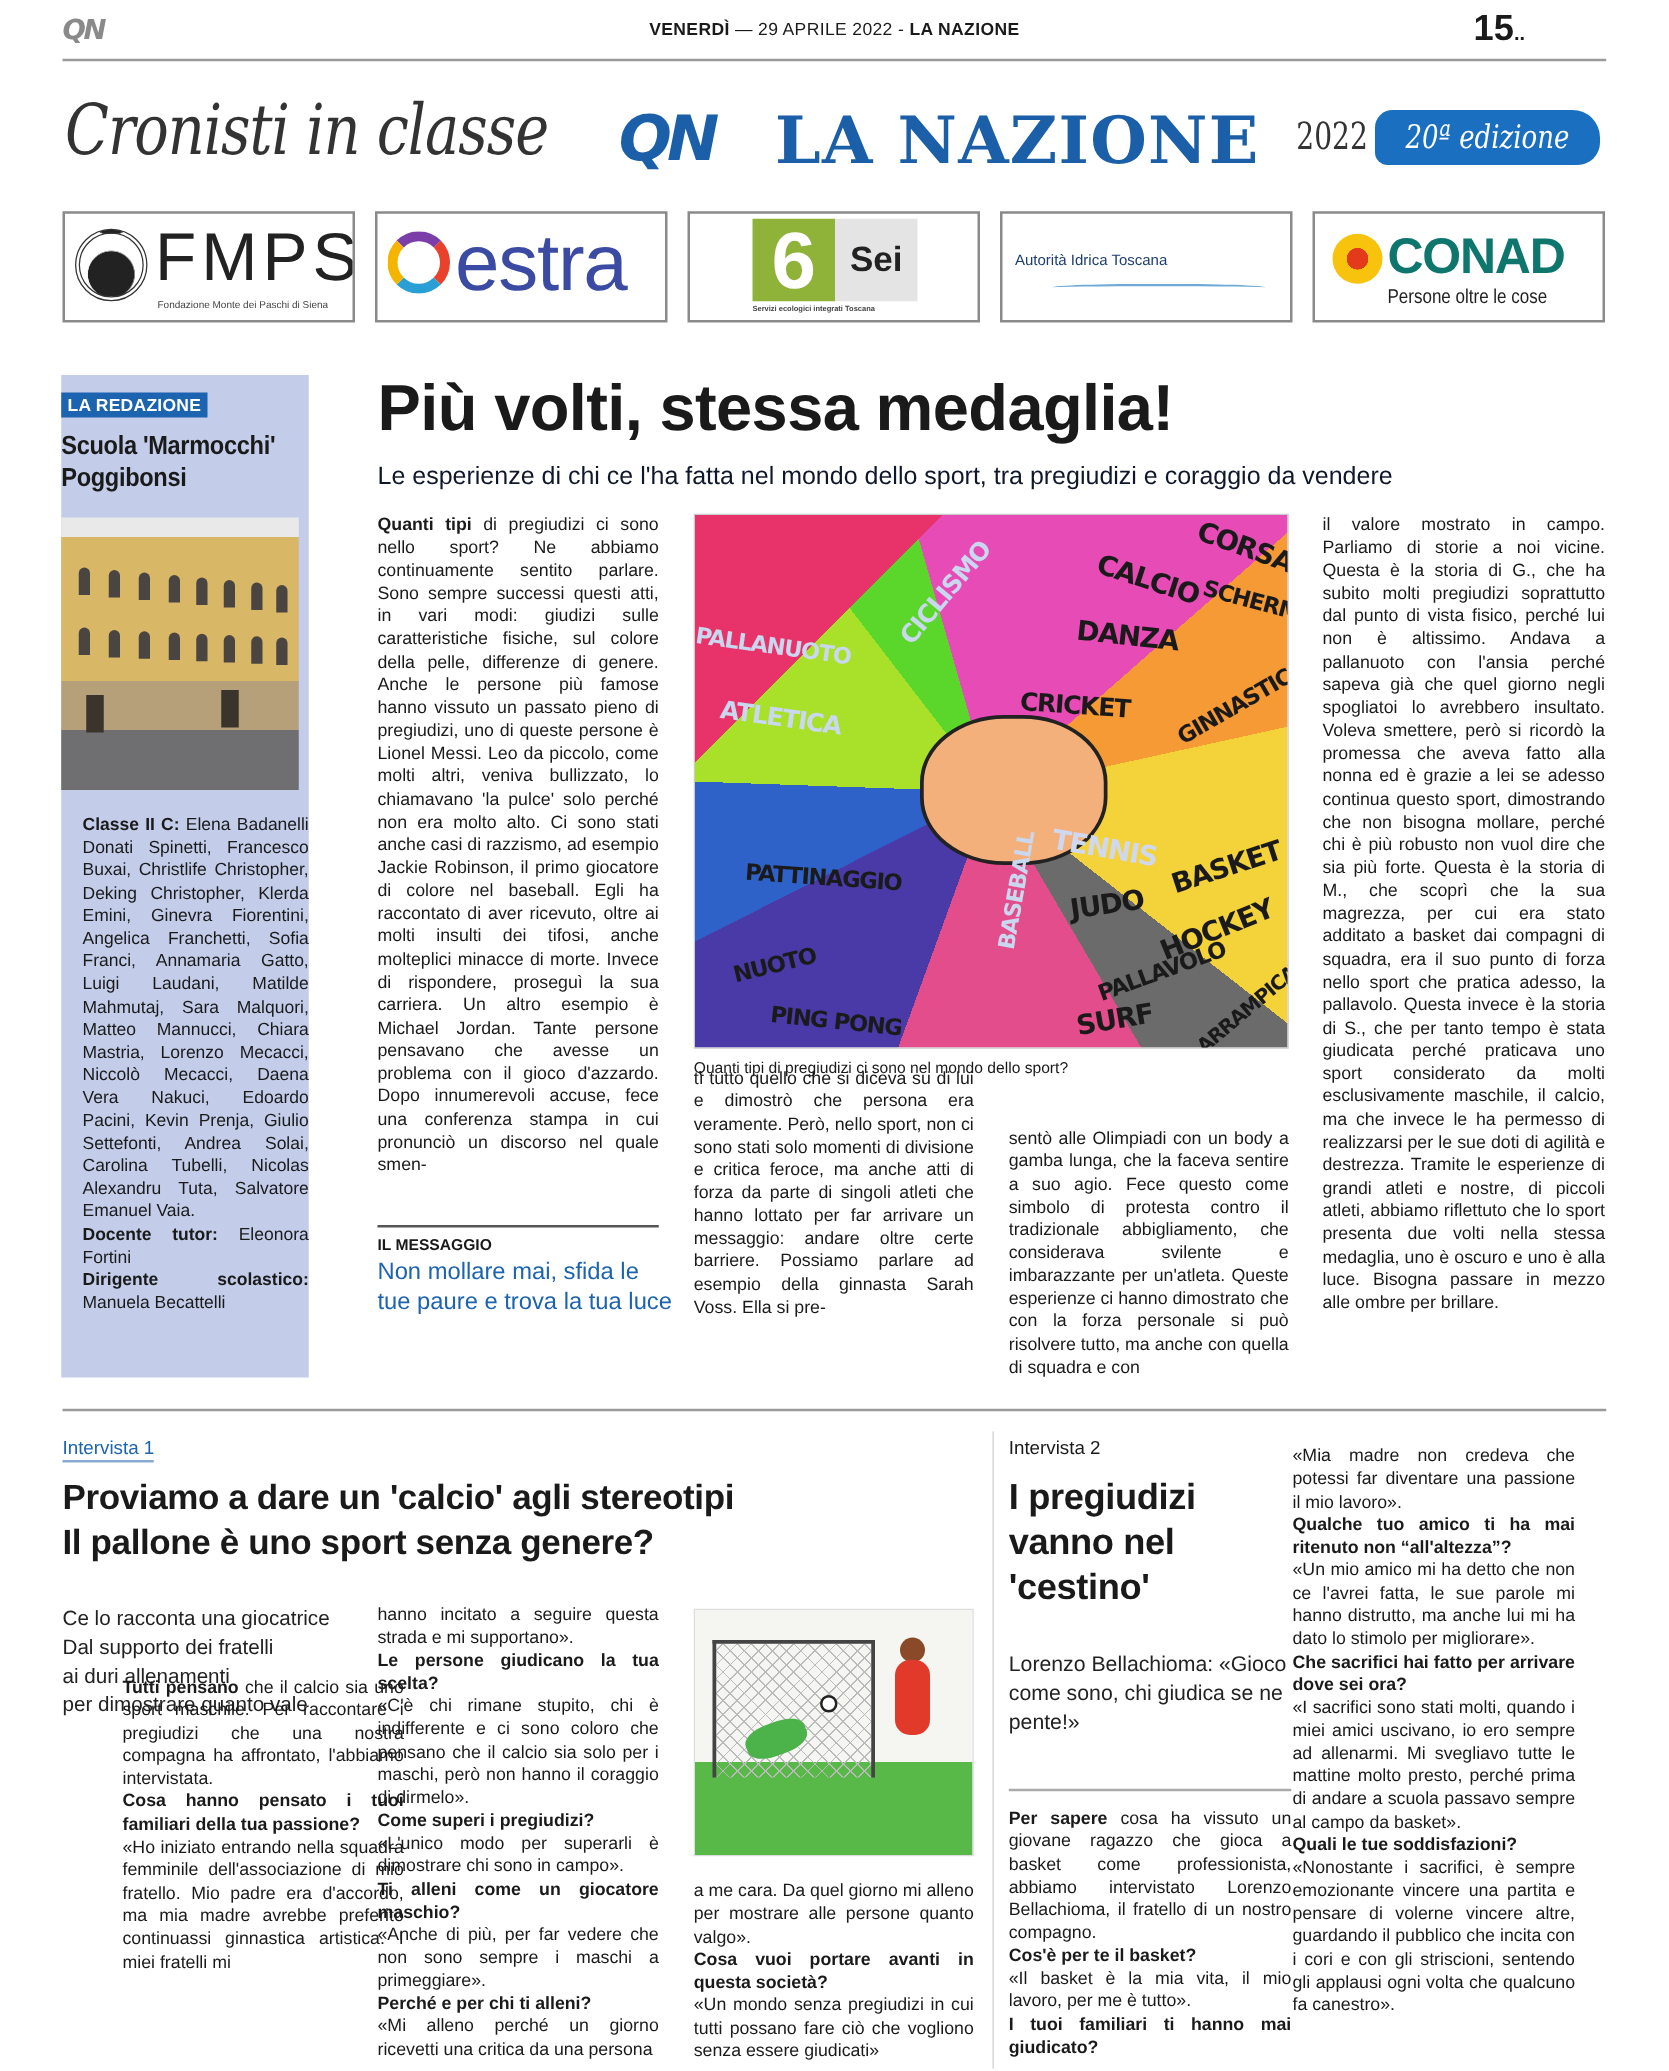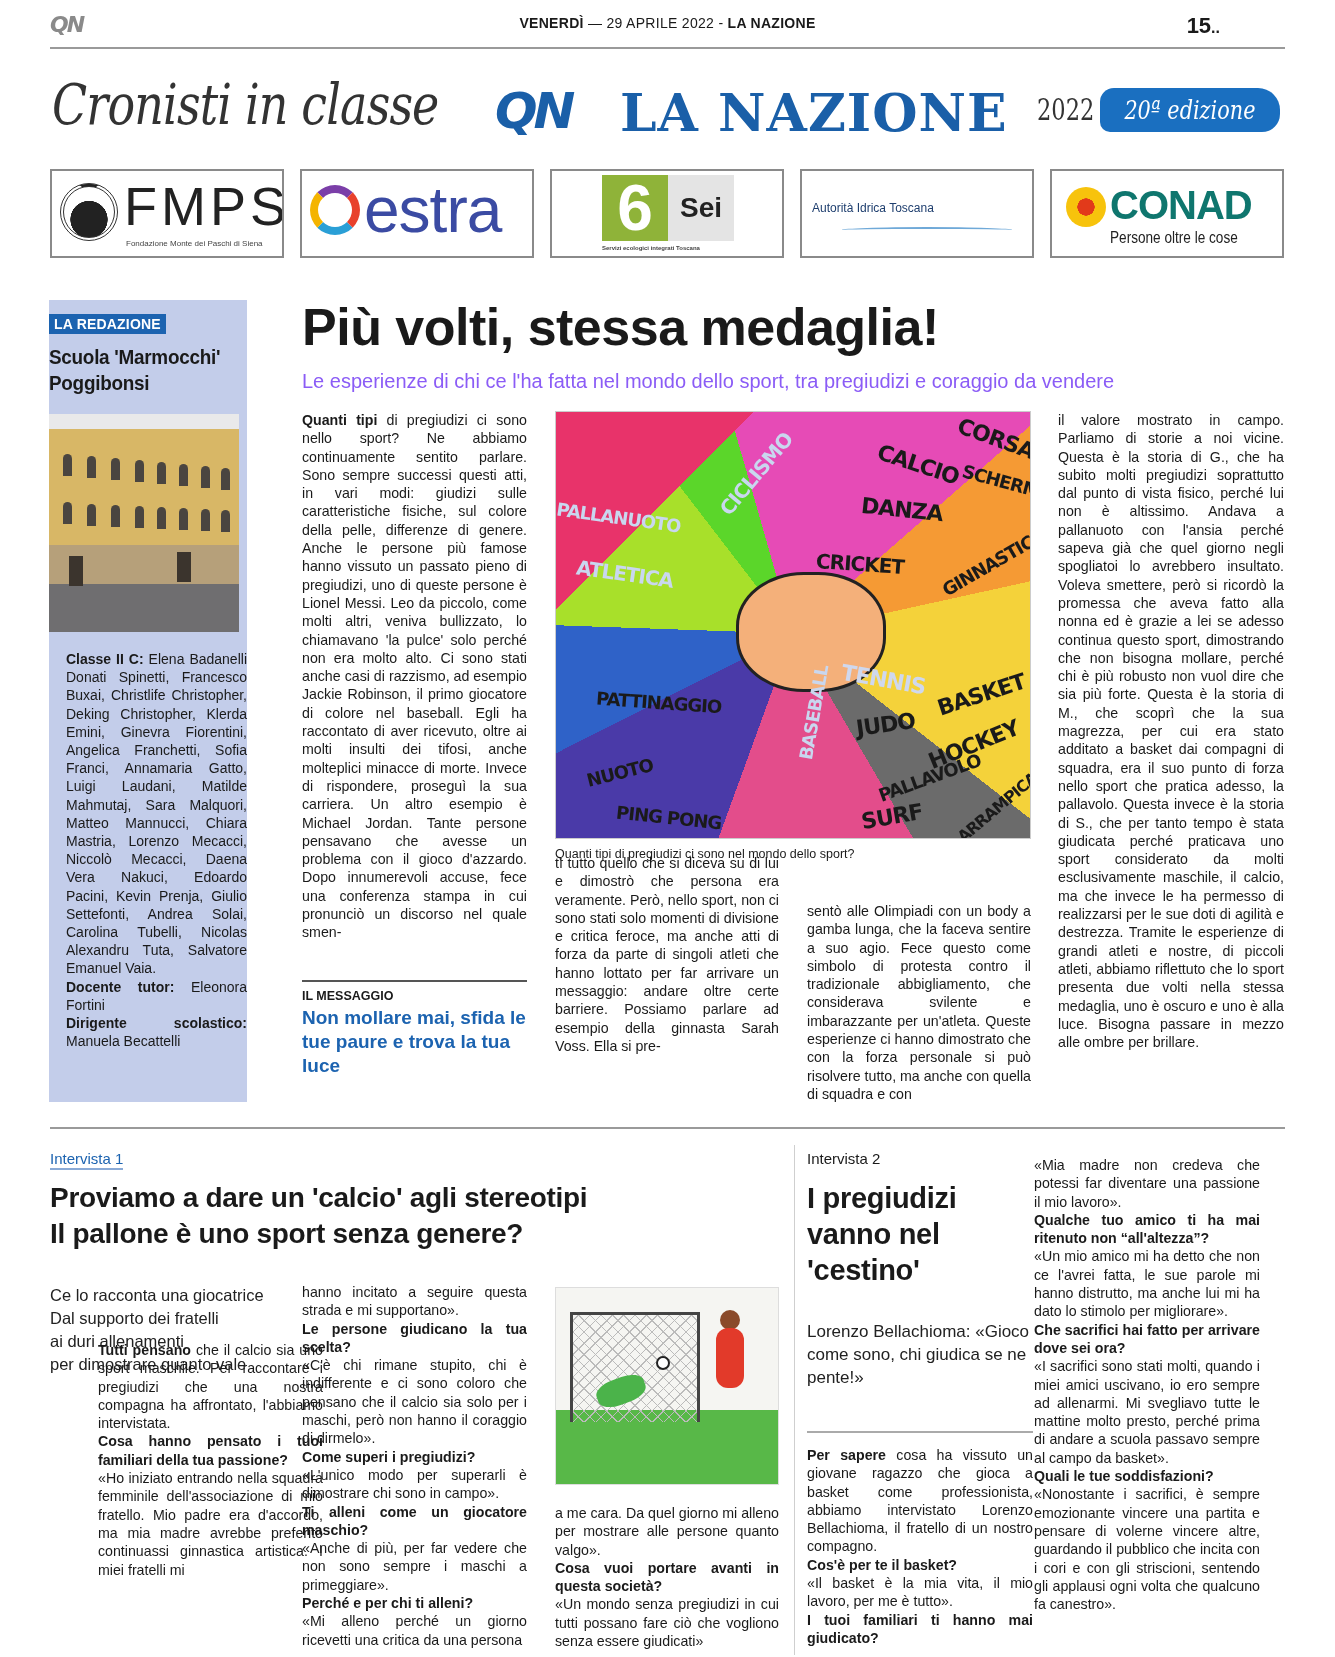--- a/index.html
+++ b/index.html
@@ -46,32 +46,32 @@
   .badge { display: inline-block; background: #1c63b0; color: #fff; font-weight: 700; font-size: 14px; padding: 2px 5px; letter-spacing: 0.2px; }
   .school { margin-top: 10px; font-size: 21px; font-weight: 900; line-height: 26px; letter-spacing: -0.3px; transform: scaleX(0.9); transform-origin: left; width: 210px; }
   .school-photo { margin-top: 18px; width: 190px; height: 218px; position: relative; overflow: hidden; background: linear-gradient(#e9e9ea 0 7%, #d8b766 7% 60%, #b6a07a 60% 78%, #6f6e70 78%); }
   .school-photo .win { position: absolute; width: 9px; height: 22px; background: #4a4540; border-radius: 5px 5px 0 0; }
   .school-photo .door { position: absolute; width: 14px; height: 30px; background: #3b342d; }
   .credits { margin-top: 18px; font-size: 14px; line-height: 18.2px; text-align: justify; margin-left: 17px; }
   .credits b { font-weight: 700; }
 
   
   .headline { left: 302px; top: 297px; font-size: 52px; font-weight: 900; letter-spacing: -0.5px; }
-  .subhead { left: 302px; top: 370px; font-size: 20px; color: #8b5cf6; }
+  .subhead { left: 302px; top: 370px; font-size: 20px; color: #0f172a; }
 
   .col { font-size: 14.2px; line-height: 18.3px; text-align: justify; hyphens: manual; }
   .col b { font-weight: 700; }
   .c1 { left: 302px; top: 411px; width: 225px; }
   .c2 { left: 555px; top: 854px; width: 224px; }
   .c3 { left: 807px; top: 902px; width: 224px; }
   .c4 { left: 1058px; top: 411px; width: 226px; }
 
   .msg-rule { left: 302px; top: 980px; width: 225px; height: 2px; background: #555; }
   .msg-kicker { left: 302px; top: 989px; font-size: 12.5px; font-weight: 900; }
-  .msg-text { left: 302px; top: 1006px; width: 240px; font-size: 19px; font-weight: 700; color: #1c63b0; line-height: 24px; }
+  .msg-text { left: 302px; top: 1006px; width: 240px; font-size: 19px; font-weight: 400; color: #1c63b0; line-height: 24px; }
 
   
   .art { left: 555px; top: 411px; width: 476px; height: 428px; overflow: hidden; border: 1px solid #ccc;
     background:
       linear-gradient(135deg, #e8336a 0 22%, transparent 22%),
       conic-gradient(from 200deg at 50% 52%, #4a3aa8 0 12%, #2f62c8 12% 20%, #a8e02a 20% 34%, #5bd62a 34% 40%, #e64bb6 40% 58%, #f59a34 58% 66%, #f4d23a 66% 80%, #6b6b6b 80% 86%, #e34d8b 86% 100%);
   }
   .art .palm { position: absolute; left: 180px; top: 160px; width: 150px; height: 120px; background: #f4b07a; border-radius: 45%; border: 3px solid #222; }
   .art .word { position: absolute; font-family: "DejaVu Sans", sans-serif; font-weight: 900; color: #1a1a1a; font-size: 22px; letter-spacing: -1px; }
   .caption { left: 555px; top: 847px; font-size: 12.5px; font-weight: 500; }
@@ -108,21 +108,21 @@
 <body>
 
 <div class="abs qn-small">QN</div>
 <div class="abs dateline">
   <b>VENERDÌ</b>
   <span> — </span>
   <span>29 APRILE 2022</span>
   <span> - </span>
   <b>LA NAZIONE</b>
 </div>
-<div class="abs page-no"><span style="font-size:22px">15</span><span>..</span></div>
+<div class="abs page-no"><span style="font-size:29px">15</span><span>..</span></div>
 <div class="abs top-rule"></div>
 
 <div class="abs cronisti">Cronisti in classe</div>
 <div class="abs qn-big">QN</div>
 <div class="abs lanazione">LA NAZIONE</div>
 <div class="abs year">2022</div>
 <div class="abs edition"><span>20ª edizione</span></div>
 
 <div class="abs sponsor sp1">
   <div class="fmps-seal"></div>

